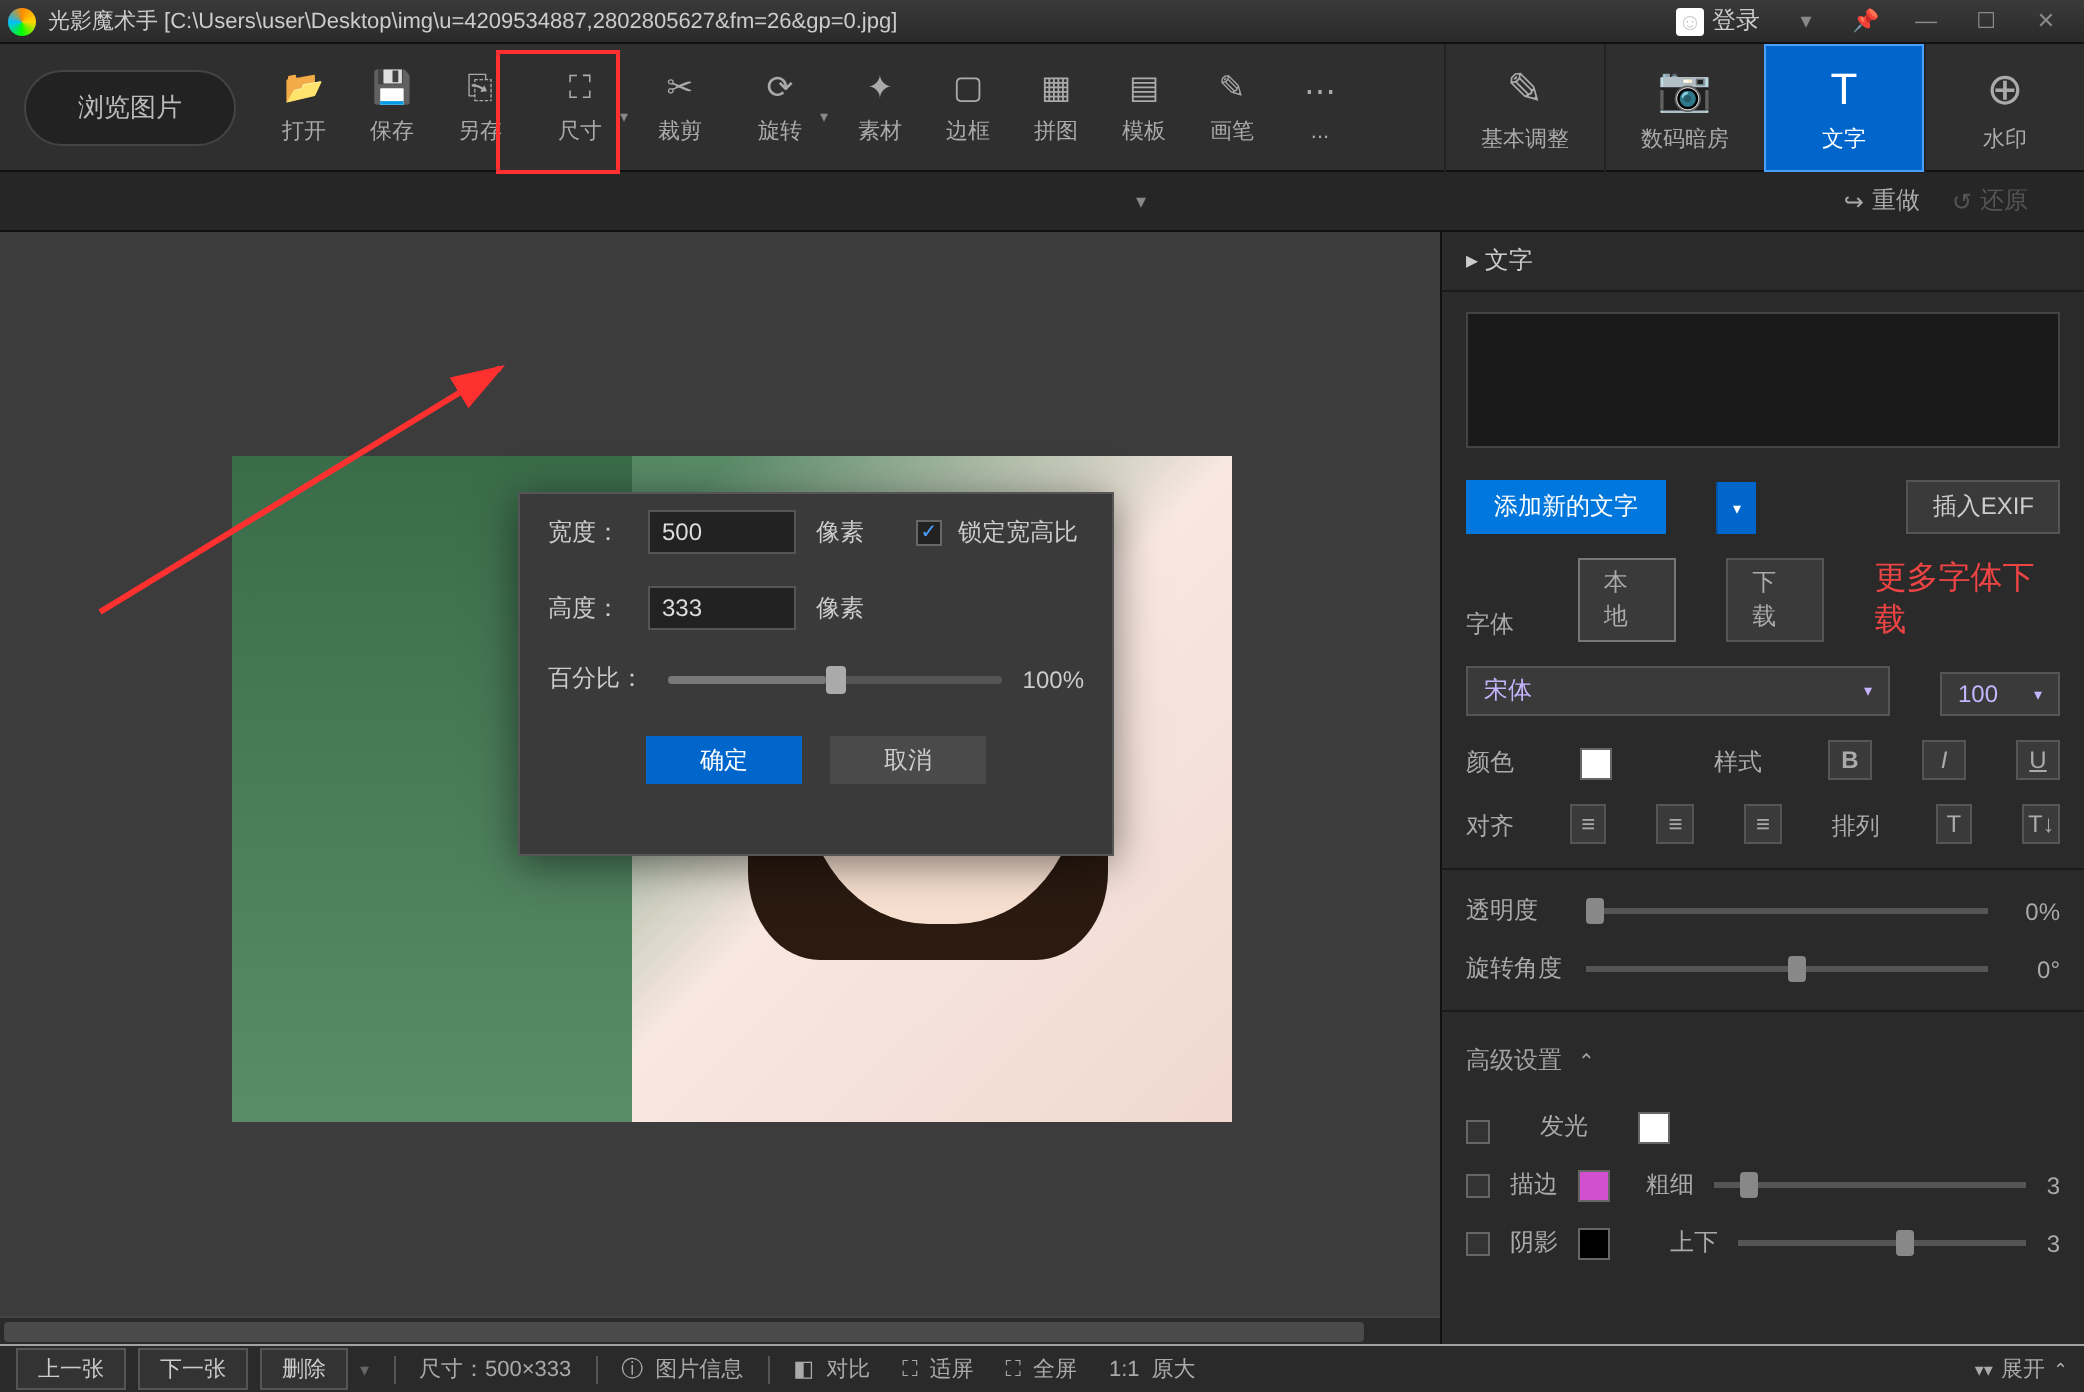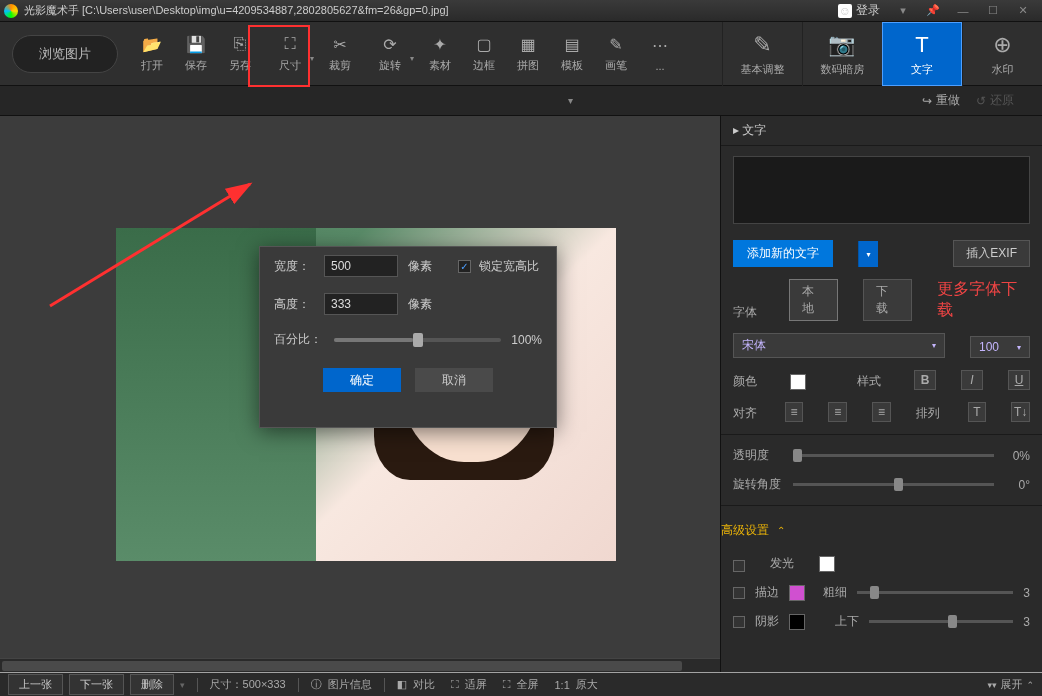--- a/index.html
+++ b/index.html
@@ -82,21 +82,21 @@
 .font-tab.active { border-color: #777; }
 .more-fonts { margin-left: auto; color: #ef4444; font-size: 16px; cursor: pointer; }
 .select-box { background: #3a3a3a; border: 1px solid #555; padding: 3px 8px; font-size: 12px; color: #c4b5fd; display: flex; align-items: center; gap: 6px; }
 .prop-label { font-size: 12px; color: #aaa; width: 32px; }
 .color-swatch { width: 16px; height: 16px; border: 1px solid #666; }
 .style-btn { width: 22px; height: 20px; background: #3a3a3a; border: 1px solid #555; display: flex; align-items: center; justify-content: center; font-size: 12px; cursor: pointer; }
 .align-btn { width: 22px; height: 20px; background: #3a3a3a; border: 1px solid #555; display: flex; align-items: center; justify-content: center; cursor: pointer; }
 .panel-slider-row { display: flex; align-items: center; padding: 6px 12px; gap: 10px; font-size: 12px; }
 .panel-slider-track { flex: 1; height: 3px; background: #555; position: relative; }
 .panel-slider-thumb { position: absolute; top: -5px; width: 9px; height: 13px; background: #888; border-radius: 2px; }
-.section-title { padding: 10px 0; font-size: 12px; color: #eab308; display: flex; align-items: center; gap: 8px; }
+.section-title { padding: 10px 12px; font-size: 12px; color: #a3a3a3; display: flex; align-items: center; gap: 8px; }
 .chk { width: 12px; height: 12px; background: #333; border: 1px solid #666; display: inline-block; }
 .divider { height: 1px; background: #1a1a1a; margin: 6px 0; }
 
 
 .bottombar { position: absolute; bottom: 0; left: 0; right: 0; height: 24px; background: #2a2a2a; border-top: 1px solid #a3a3a3; display: flex; align-items: center; padding: 0 8px; gap: 6px; font-size: 11px; color: #aaa; }
 .bb-btn { padding: 2px 10px; background: #333; border: 1px solid #555; cursor: pointer; font-size: 11px; color: #ccc; }
 .bb-sep { width: 1px; height: 14px; background: #555; margin: 0 6px; }
 .scroll-h { position: absolute; bottom: 24px; left: 0; width: 720px; height: 14px; background: #2a2a2a; border-top: 1px solid #444; }
 .scroll-h-thumb { position: absolute; left: 2px; top: 2px; width: 680px; height: 10px; background: #4a4a4a; border-radius: 2px; }
 .expand-btn { margin-left: auto; display: flex; align-items: center; gap: 4px; cursor: pointer; }

